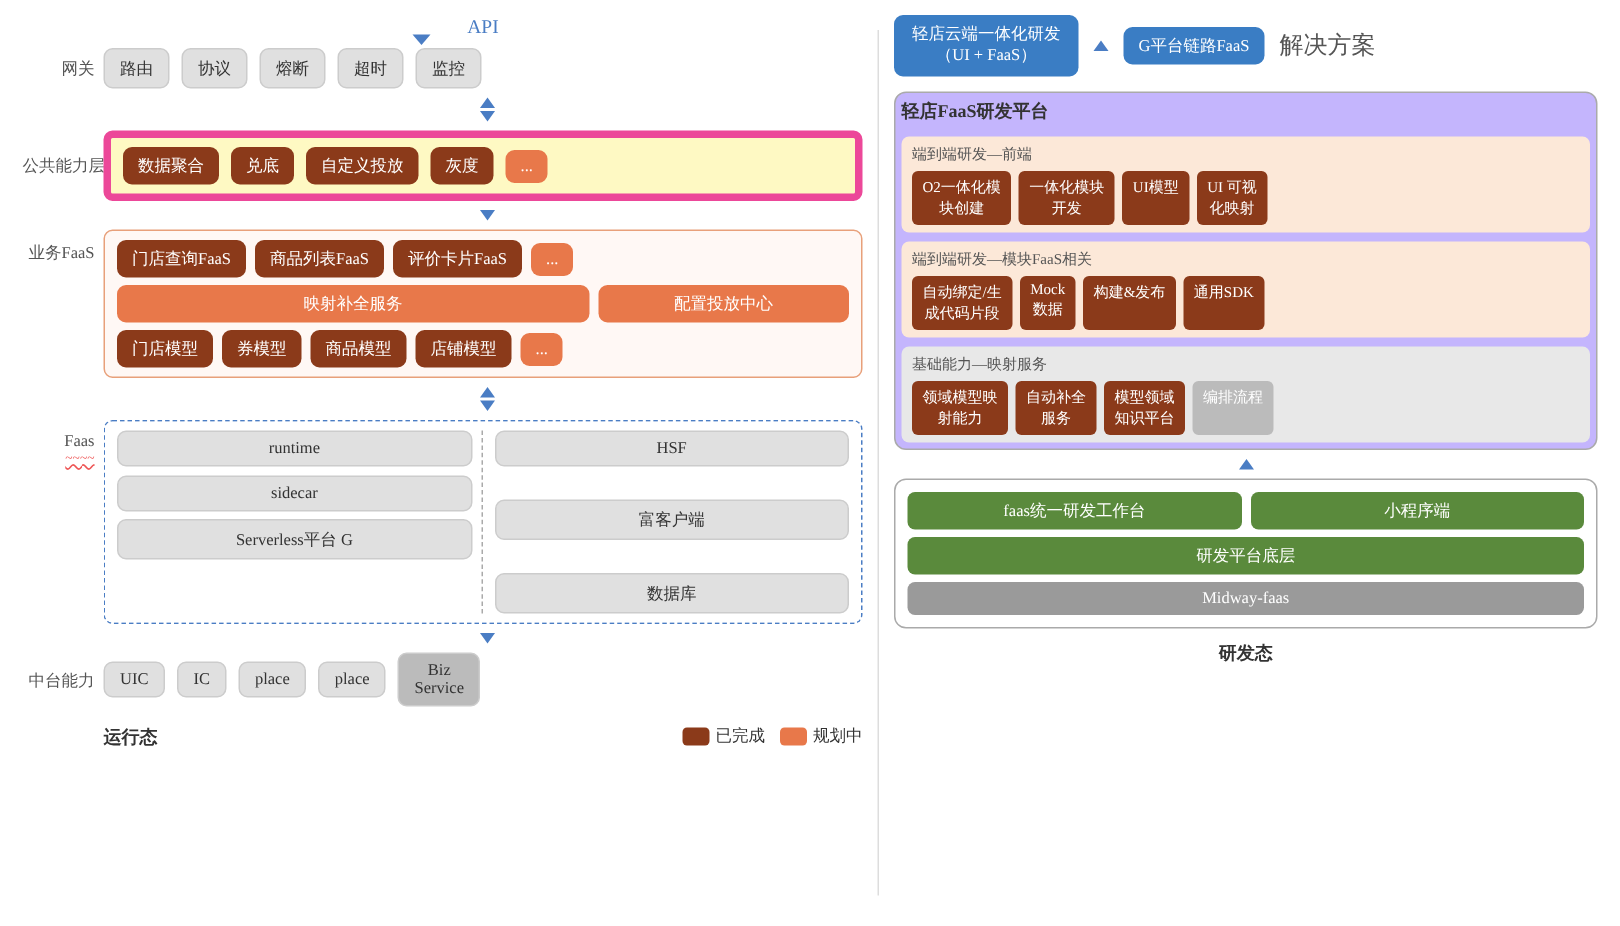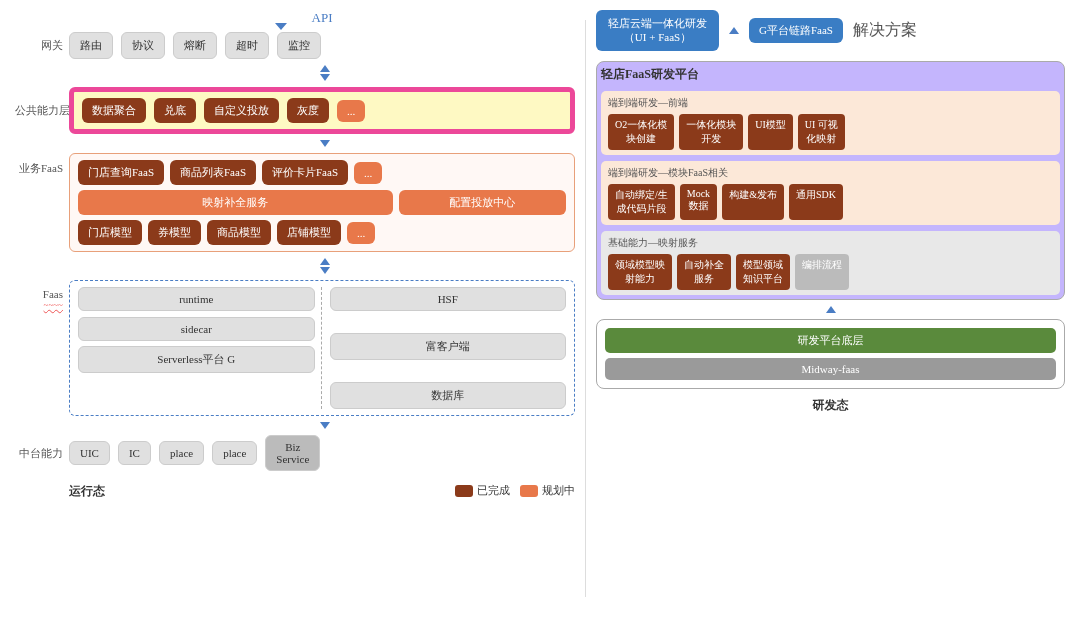--- a/index.html
+++ b/index.html
@@ -475,20 +475,24 @@
           <div class="sub-box-gray">编排流程</div>
         </div>
       </div>
     </div>
 
     <div style="display:flex;justify-content:center;">
       <div class="arrow-up"></div>
     </div>
 
     <div class="right-bottom">
+      <div class="green-row">
+        <div class="green-box" style="flex:1;">faas统一研发工作台</div>
+        <div class="green-box" style="flex:1;">小程序端</div>
+      </div>
       <div class="green-box" style="text-align:center;">研发平台底层</div>
       <div class="gray-full">Midway-faas</div>
     </div>
 
     <div class="section-label-bottom">研发态</div>
 
   </div>
 
 </div>
 

